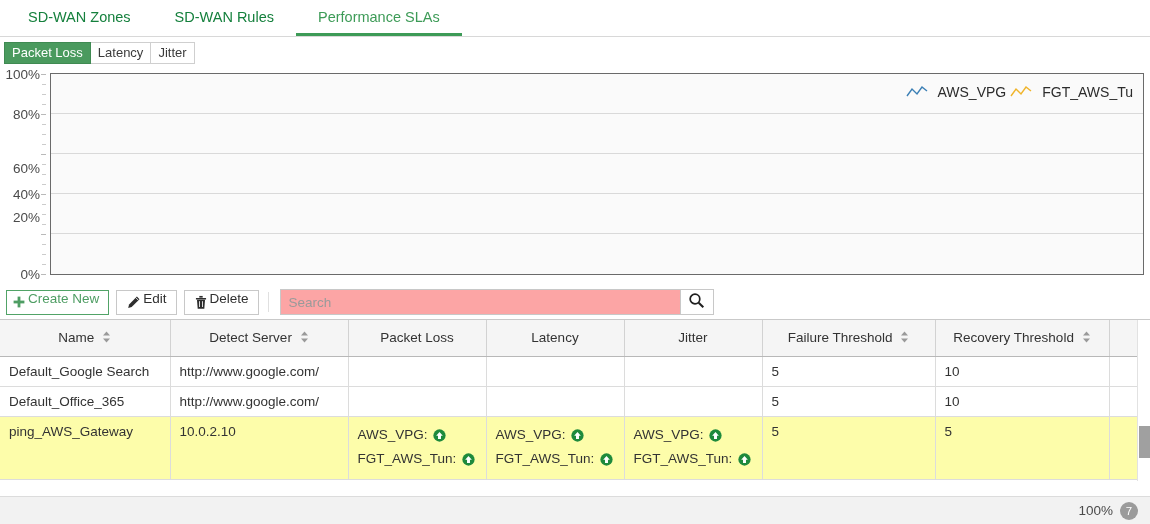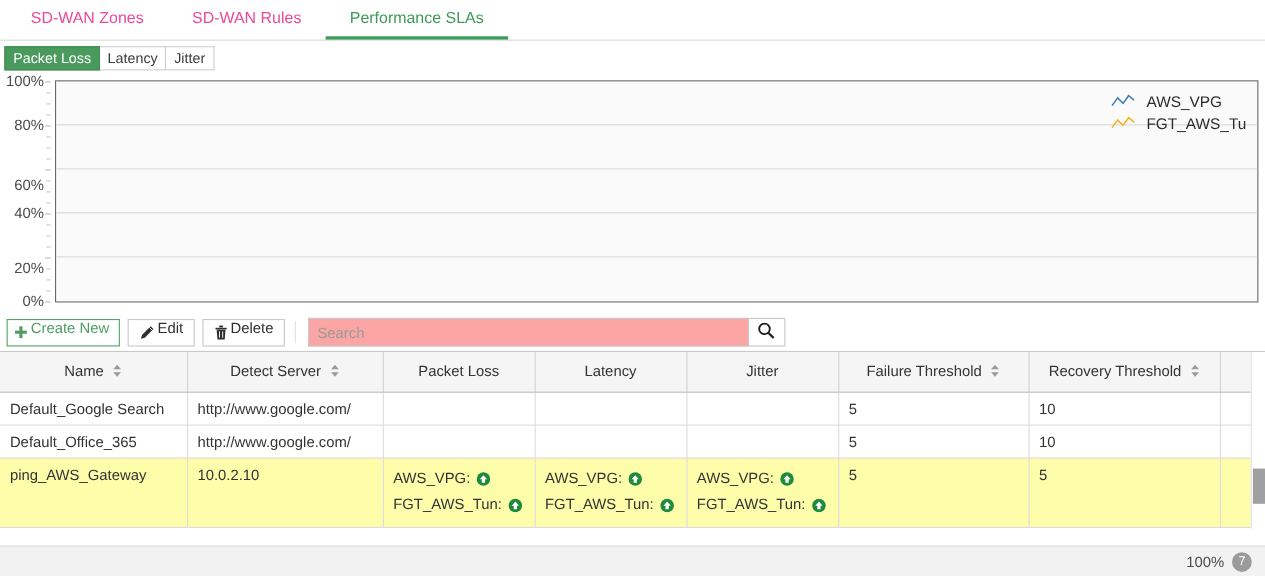--- a/index.html
+++ b/index.html
@@ -20,21 +20,21 @@
     display: flex;
     align-items: stretch;
     background: #ffffff;
     padding-left: 6px;
   }
   .tab {
     display: flex;
     align-items: center;
     padding: 0 22px;
     font-size: 14.5px;
-    color: #ec4899;
+    color: #15803d;
     border-bottom: 3px solid transparent;
     cursor: pointer;
     white-space: nowrap;
   }
   .tab.active {
     color: #3d9b57;
     border-bottom-color: #3d9b57;
   }
 
   
@@ -102,21 +102,21 @@
     position: absolute;
     left: 0; right: 0;
     height: 1px;
     background: #d9d9d9;
   }
   .legend {
     position: absolute;
     top: 10px;
     right: 10px;
     display: flex;
-    flex-direction: column;
+    flex-direction: row;
     gap: 4px;
   }
   .legitem {
     display: flex;
     align-items: center;
     gap: 10px;
     font-size: 14px;
     color: #2c2c2c;
     white-space: nowrap;
   }
@@ -285,21 +285,21 @@
   <button class="segbtn">Jitter</button>
 </div>
 
 <div class="chartwrap">
 
   <div class="yaxis">
     <div class="ylab" style="top:7px">100%</div>
     <div class="ylab" style="top:47px">80%</div>
     <div class="ylab" style="top:101px">60%</div>
     <div class="ylab" style="top:127px">40%</div>
-    <div class="ylab" style="top:177px">20%</div>
+    <div class="ylab" style="top:150px">20%</div>
     <div class="ylab" style="top:207px">0%</div>
 
     <div class="ytick" style="top:7px"></div>
     <div class="ytick" style="top:47px"></div>
     <div class="ytick" style="top:87px"></div>
     <div class="ytick" style="top:127px"></div>
     <div class="ytick" style="top:167px"></div>
     <div class="ytick" style="top:207px"></div>
 
     <div class="ytick minor" style="top:17px"></div>

